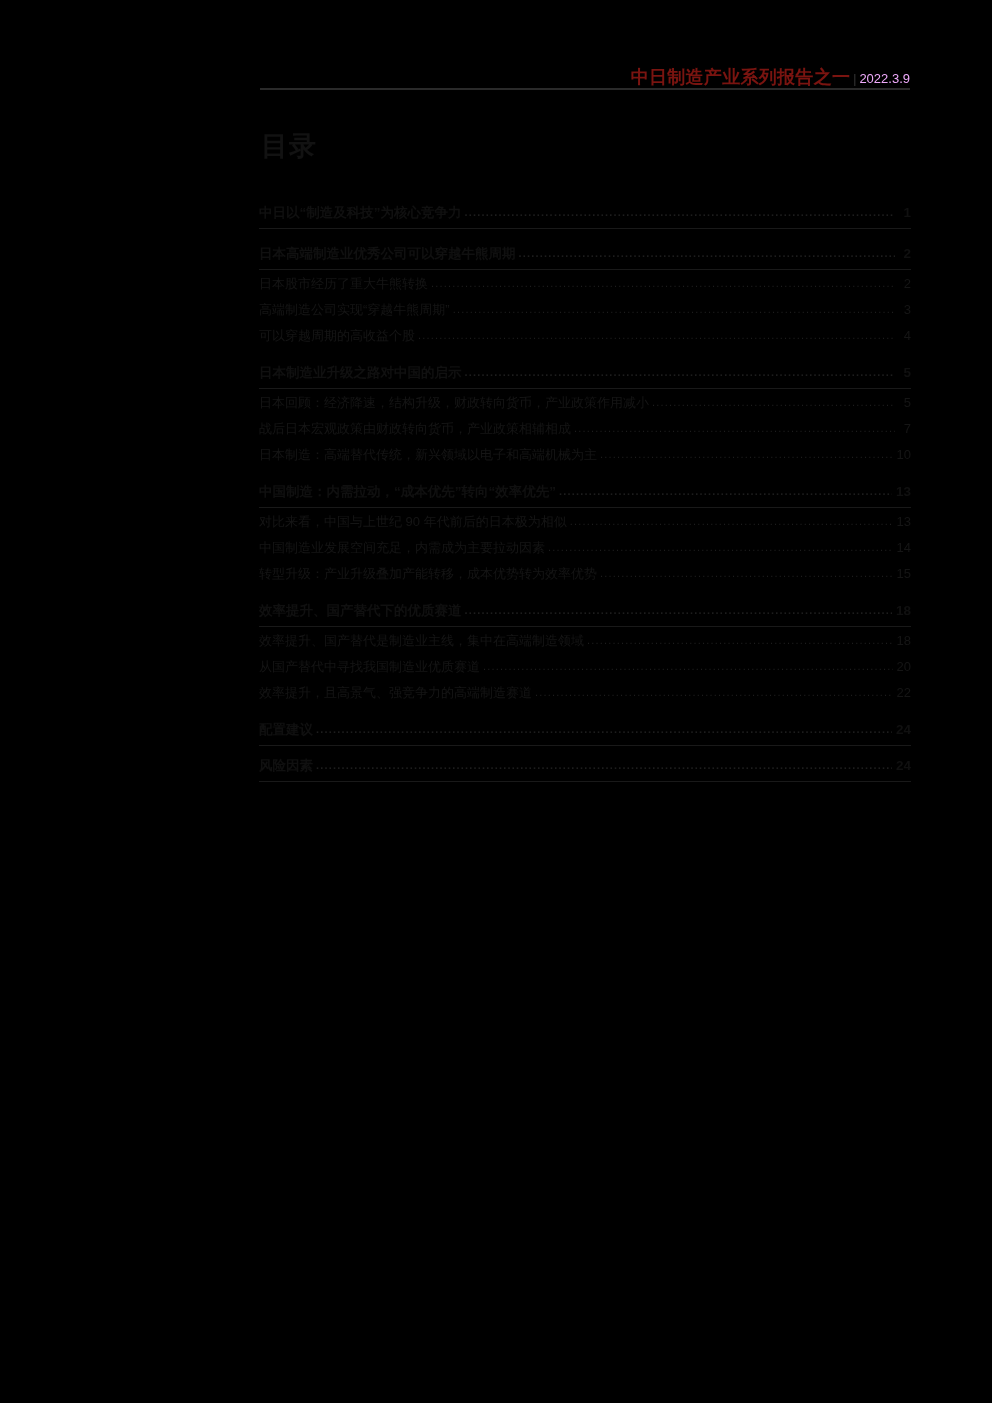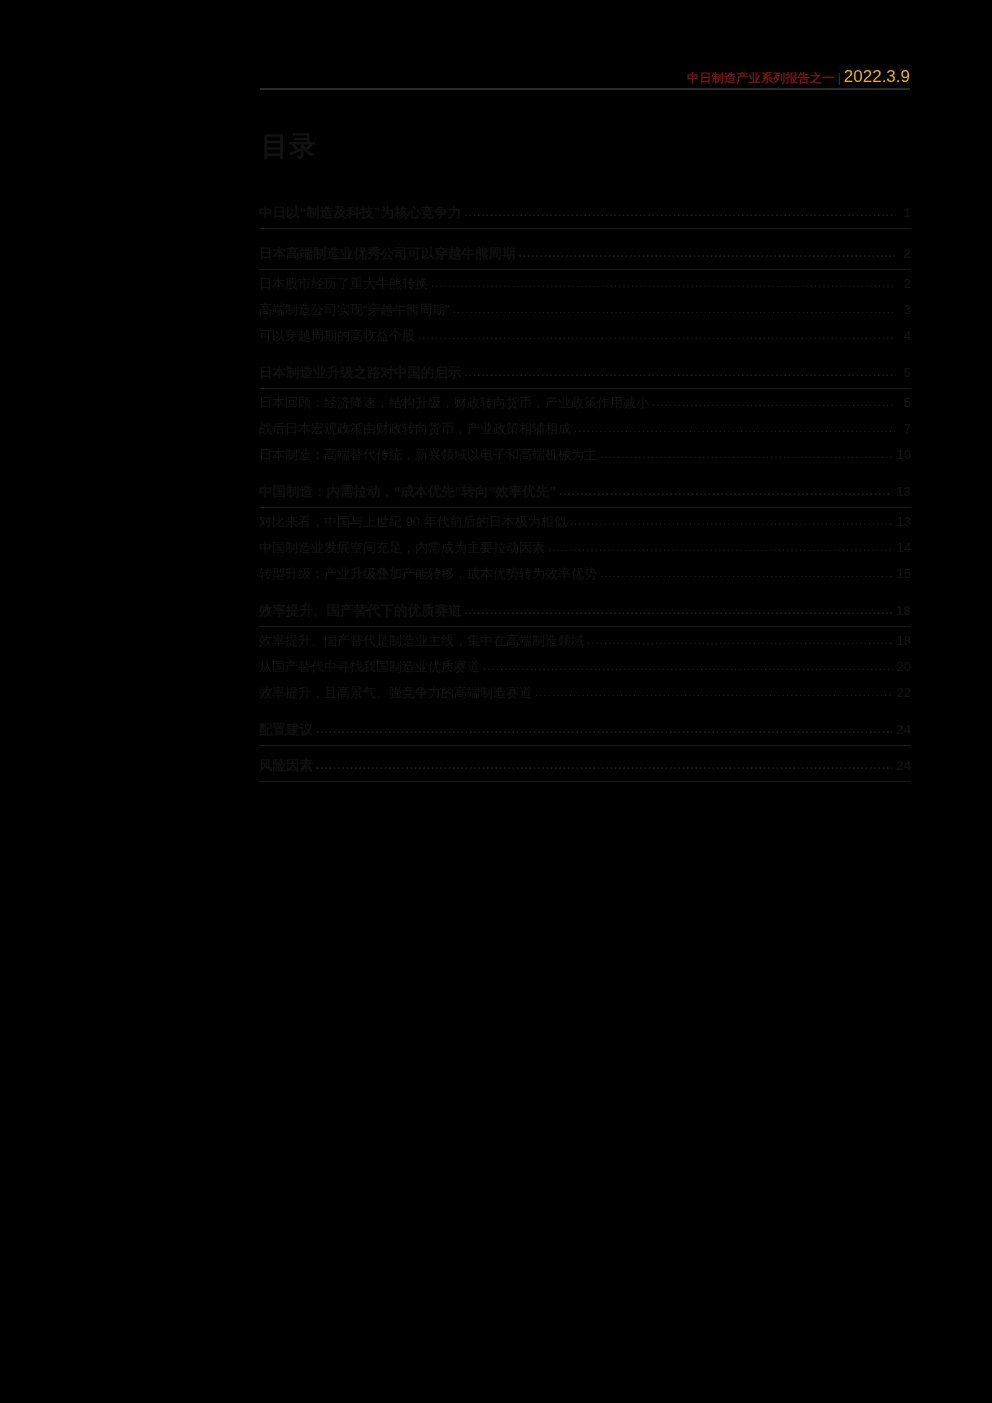--- a/index.html
+++ b/index.html
@@ -37,31 +37,31 @@
     top: 70px;
     width: 650px;
     text-align: right;
     font-size: 12px;
     line-height: 14px;
     white-space: nowrap;
   }
   .header-title {
     color: #7a1410;
     font-weight: bold;
-    font-size: 12px;
+    font-size: 18px;
     letter-spacing: 0.3px;
   }
   .header-sep {
     color: #3a3a3a;
     font-weight: normal;
     padding: 0 3px;
   }
   .header-date {
-    color: #eab308;
-    font-size: 17px;
+    color: #f0abfc;
+    font-size: 13px;
   }
   .header-rule {
     position: absolute;
     left: 260px;
     top: 88px;
     width: 650px;
     height: 2px;
     background: #2a2a2a;
   }
   

